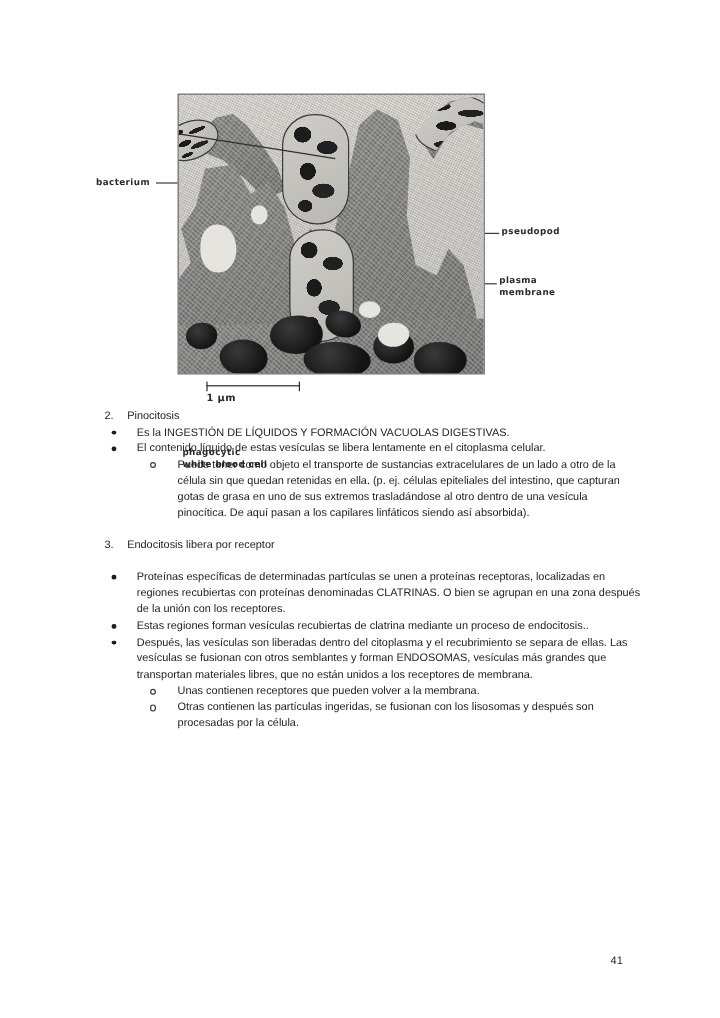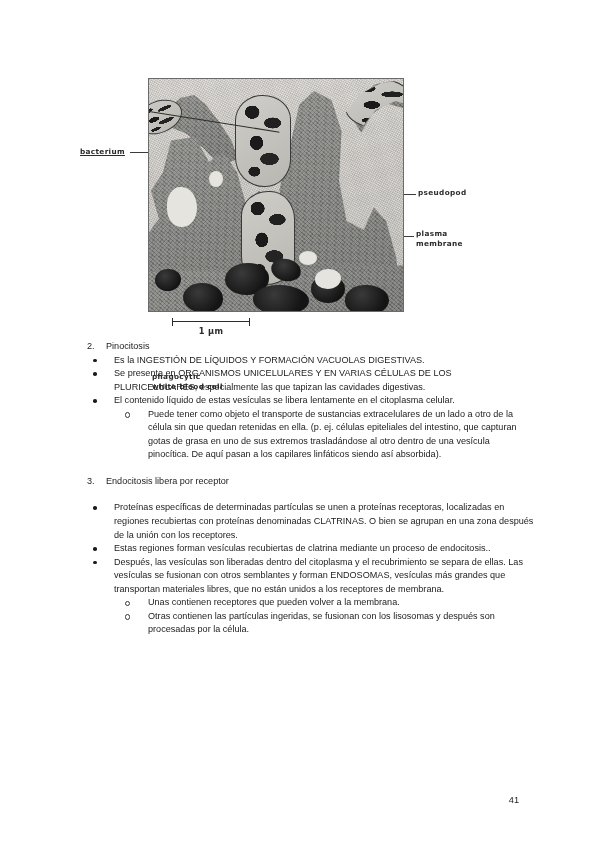--- a/index.html
+++ b/index.html
@@ -28,21 +28,21 @@
   .fig-label {
     position: absolute;
     font-family: "DejaVu Sans", sans-serif;
     font-size: 7.3px;
     font-weight: bold;
     letter-spacing: 0.35px;
     color: #2b2b2b;
     line-height: 1.32;
     white-space: pre-line;
   }
-  #label-bacterium { left: 80px; top: 81px; text-decoration: underline; }
+  #label-bacterium { left: 80px; top: 81px; }
   #label-pseudopod { left: 418px; top: 122px; }
   #label-plasma-membrane { left: 416px; top: 163px; }
   #label-phagocytic { left: 152px; top: 306px; }
 
   .leader {
     position: absolute;
     background: #3b3b3b;
     height: 1px;
   }
   #leader-bacterium { left: 130px; top: 86px; width: 20px; }
@@ -190,21 +190,20 @@
     position: absolute;
     top: 0px; width: 1.4px; height: 8px;
     background: #2b2b2b;
   }
   #scalebar-cap-left { left: 0; }
   #scalebar-cap-right { left: 77px; }
   #scalebar-text {
     position: absolute;
     left: 0; top: 8px;
     width: 78px;
-    text-align: center;
     font-family: "DejaVu Sans", sans-serif;
     font-size: 8.2px;
     font-weight: bold;
     color: #2b2b2b;
     letter-spacing: 0.4px;
   }
 
   
   #body-text {
     position: absolute;
@@ -339,21 +338,20 @@
 
 <div id="body-text">
 
   <div class="block">
     <div class="numitem">
       <span class="num">2.</span>
       <span>Pinocitosis</span>
     </div>
 
     <div class="b1">Es la INGESTIÓN DE LÍQUIDOS Y FORMACIÓN VACUOLAS DIGESTIVAS.</div>
-    <div class="b1">Se presenta en ORGANISMOS UNICELULARES Y EN VARIAS CÉLULAS DE LOS PLURICELULARES, especialmente las que tapizan las cavidades digestivas.</div>
     <div class="b1">El contenido líquido de estas vesículas se libera lentamente en el citoplasma celular.</div>
 
     <div class="b2">Puede tener como objeto el transporte de sustancias extracelulares de un lado a otro de la célula sin que quedan retenidas en ella. (p. ej. células epiteliales del intestino, que capturan gotas de grasa en uno de sus extremos trasladándose  al otro dentro de una vesícula pinocítica. De aquí pasan a los capilares linfáticos siendo así absorbida).</div>
   </div>
 
   <div class="gap-md"></div>
 
   <div class="block">
     <div class="numitem">
       <span class="num">3.</span>

